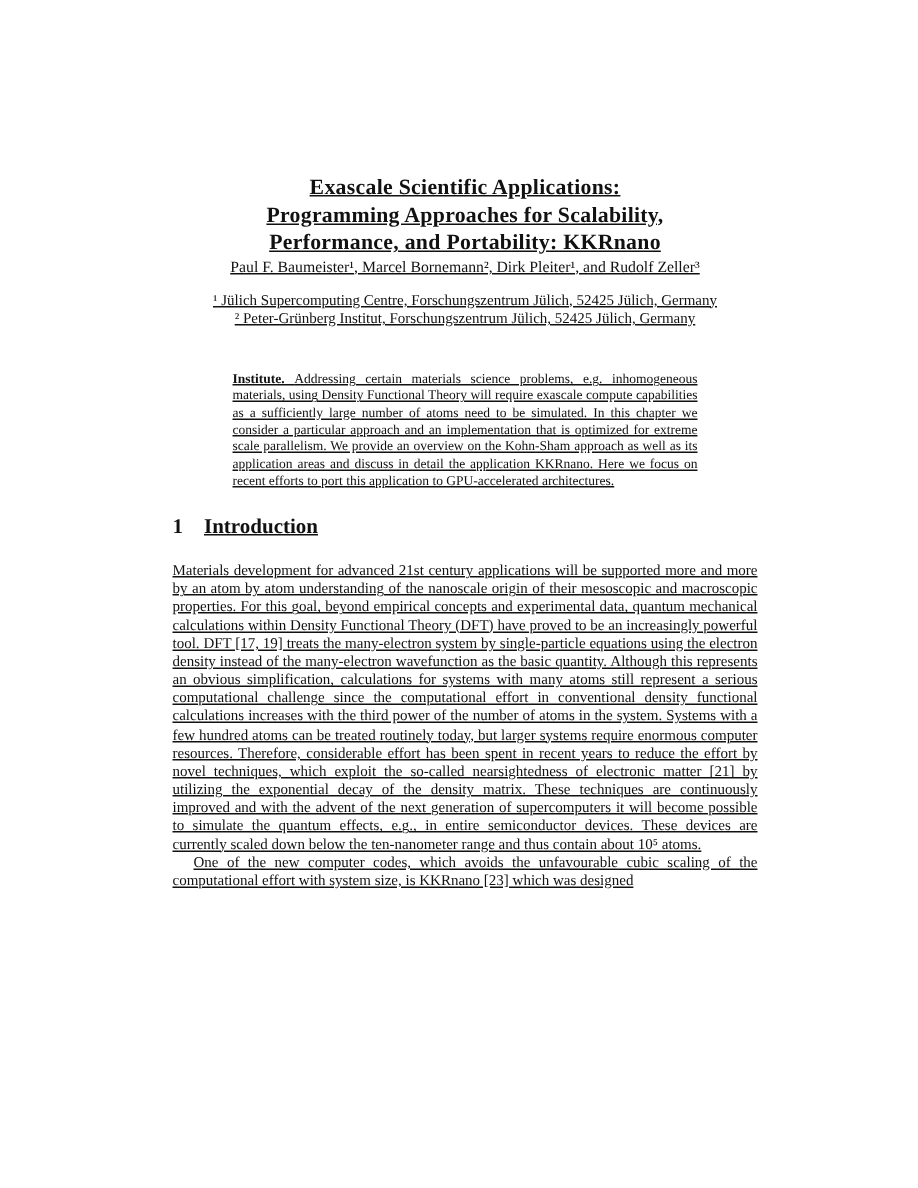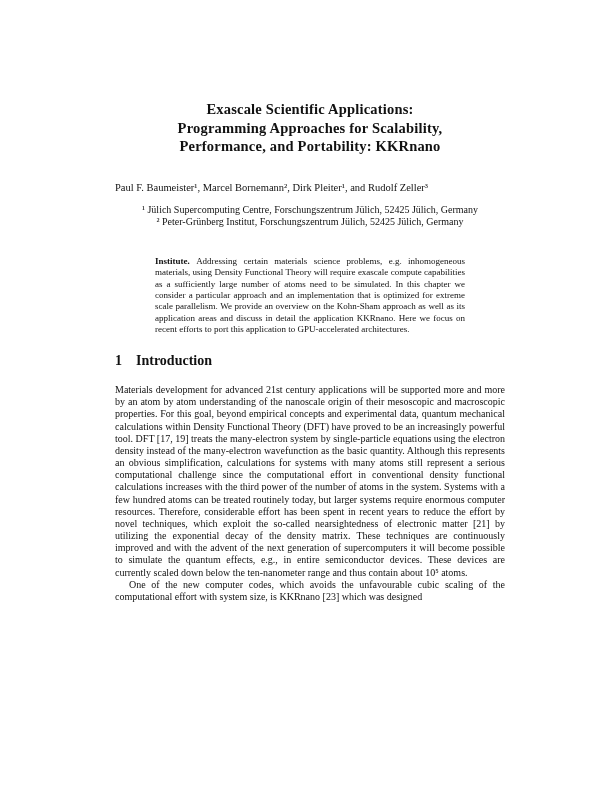--- a/index.html
+++ b/index.html
@@ -12,34 +12,35 @@
     width: 612px;
     height: 792px;
     background: #ffffff;
     color: #111111;
     font-family: "Liberation Serif", serif;
     overflow: hidden;
   }
   .content {
     position: absolute;
     left: 115px;
-    top: 100px;
+    top: 116px;
     width: 390px;
+    text-decoration: underline;
   }
   .title {
     font-size: 14.5px;
     font-weight: bold;
     text-align: center;
     line-height: 18.5px;
     white-space: pre-line;
     letter-spacing: 0.2px;
   }
   .authors {
-    margin-top: 25px;
     font-size: 10.5px;
+    text-align: center;
     line-height: 13px;
   }
   .affiliations {
     margin-top: 10px;
     font-size: 10px;
     text-align: center;
     line-height: 12.3px;
   }
   .affiliation-line {
     margin: 0;

